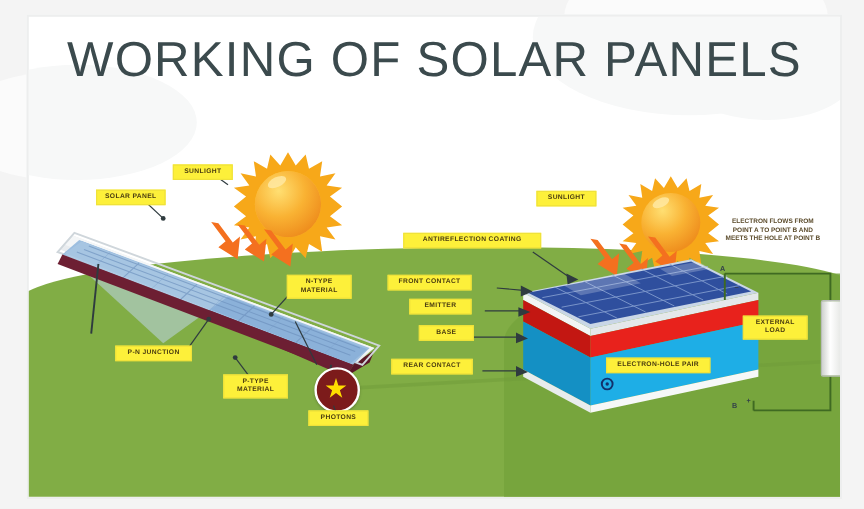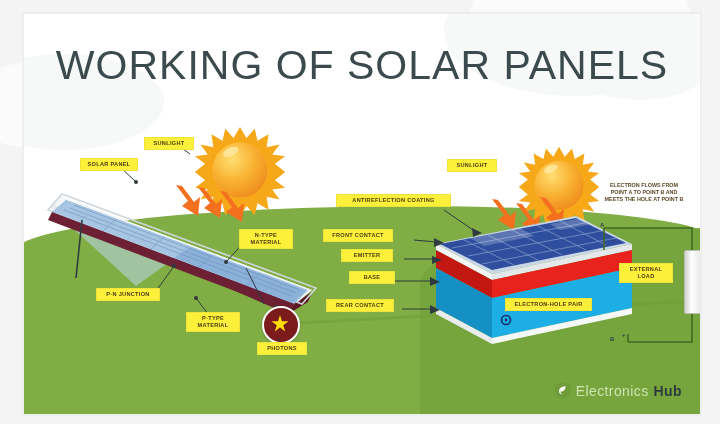--- a/index.html
+++ b/index.html
@@ -18,21 +18,21 @@
 
   
   #ground{position:absolute;left:-10px;bottom:-4px;width:700px;height:212px;
           background:#81ad45;border-radius:58% 42% 0 0 / 22% 16% 0 0;}
   #ground2{position:absolute;right:-20px;bottom:-4px;width:300px;height:190px;
           background:#76a33c;border-radius:62% 0 0 0 / 30% 0 0 0;opacity:.85;}
   #groundline{position:absolute;left:250px;bottom:88px;width:460px;height:3px;background:#6f9c39;opacity:.5;
           transform:rotate(-3.2deg);transform-origin:left center;}
 
   
-  #title{position:absolute;left:0;top:28px;width:676px;text-align:center;
+  #title{position:absolute;left:0;top:12px;width:676px;text-align:center;
          font-size:41px;letter-spacing:1px;color:#3b4a4d;font-weight:normal;}
 
   
   .chip{position:absolute;background:#fdf03a;color:#4a3c10;font-size:5.6px;
         font-weight:bold;letter-spacing:.3px;line-height:7px;padding:2px 4px;
         text-align:center;white-space:pre-line;border:1px solid #efe23a;}
 
   
   .note{position:absolute;color:#5a4a2a;font-size:5.4px;line-height:7.2px;
         font-weight:bold;text-align:center;white-space:pre-line;}
@@ -300,23 +300,15 @@
 
     <div class="chip" style="left:481px;top:284px;width:77px;">ELECTRON-HOLE PAIR</div>
 
     <div class="chip" style="left:595px;top:249px;width:44px;">EXTERNAL
 LOAD</div>
 
     <div class="note" style="left:556px;top:168px;width:128px;">ELECTRON FLOWS FROM
 POINT A TO POINT B AND
 MEETS THE HOLE AT POINT B</div>
 
-    <div id="logo">
-      <svg width="17" height="19" viewBox="0 0 24 26">
-        <path d="M12 1 L23 5 V13 C23 19 18 23.5 12 25 C6 23.5 1 19 1 13 V5 Z" fill="#6f9c39"></path>
-        <path d="M16.5 7 C11 7 7 10 7 14 C7 16.5 9 18.5 12 18.5 C9.6 17.4 9 15.8 9.4 14.2 C12 15 16 13 16.5 7 Z" fill="#ffffff"></path>
-      </svg>
-      <span class="txt1">Electronics</span>
-      <span class="txt2">Hub</span>
-    </div>
 
   </div>
 </div>
 
 </body></html>

